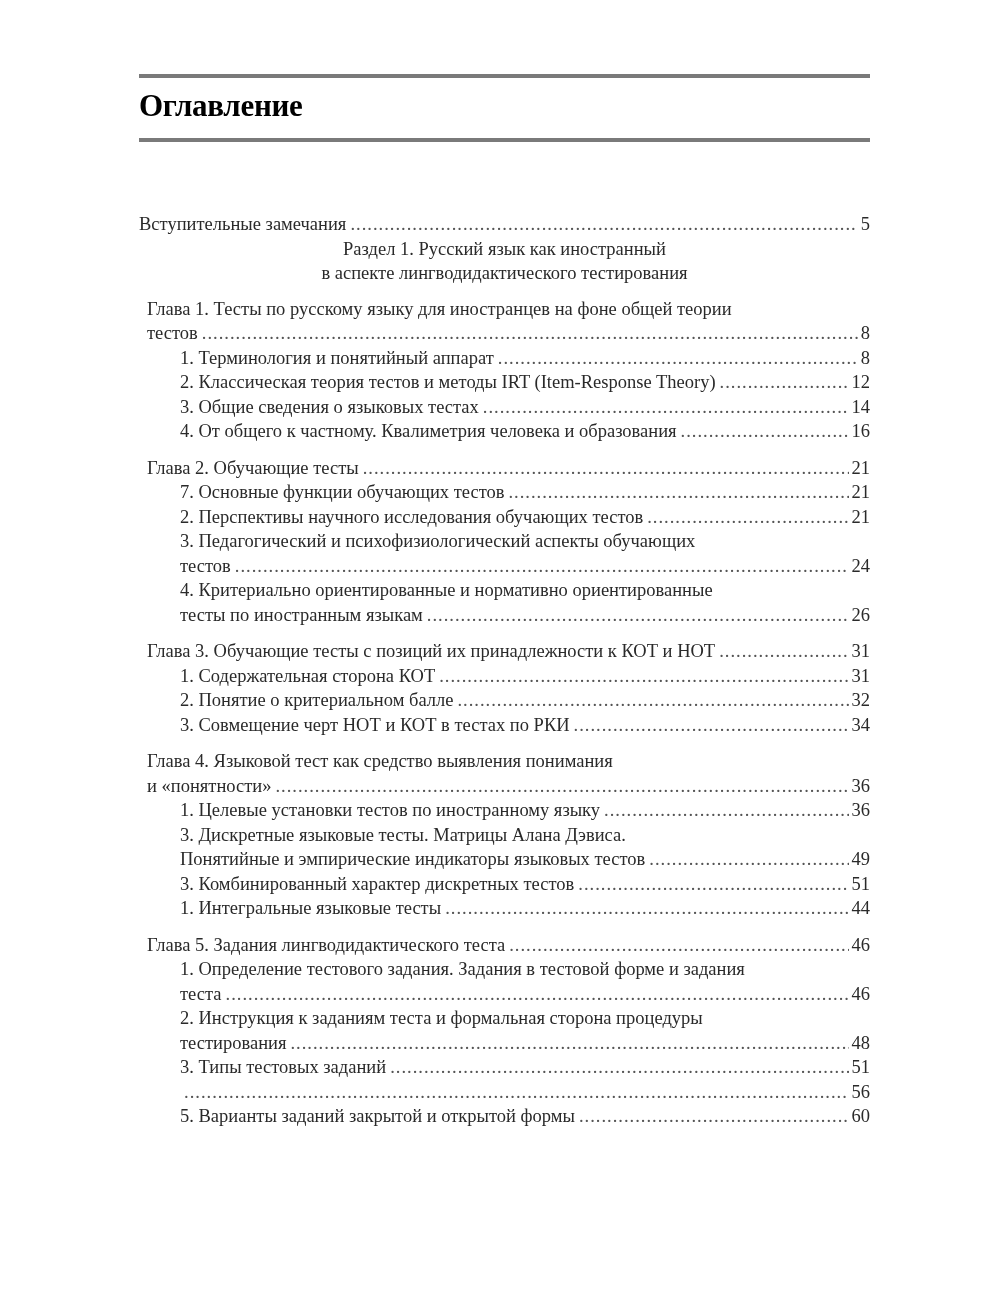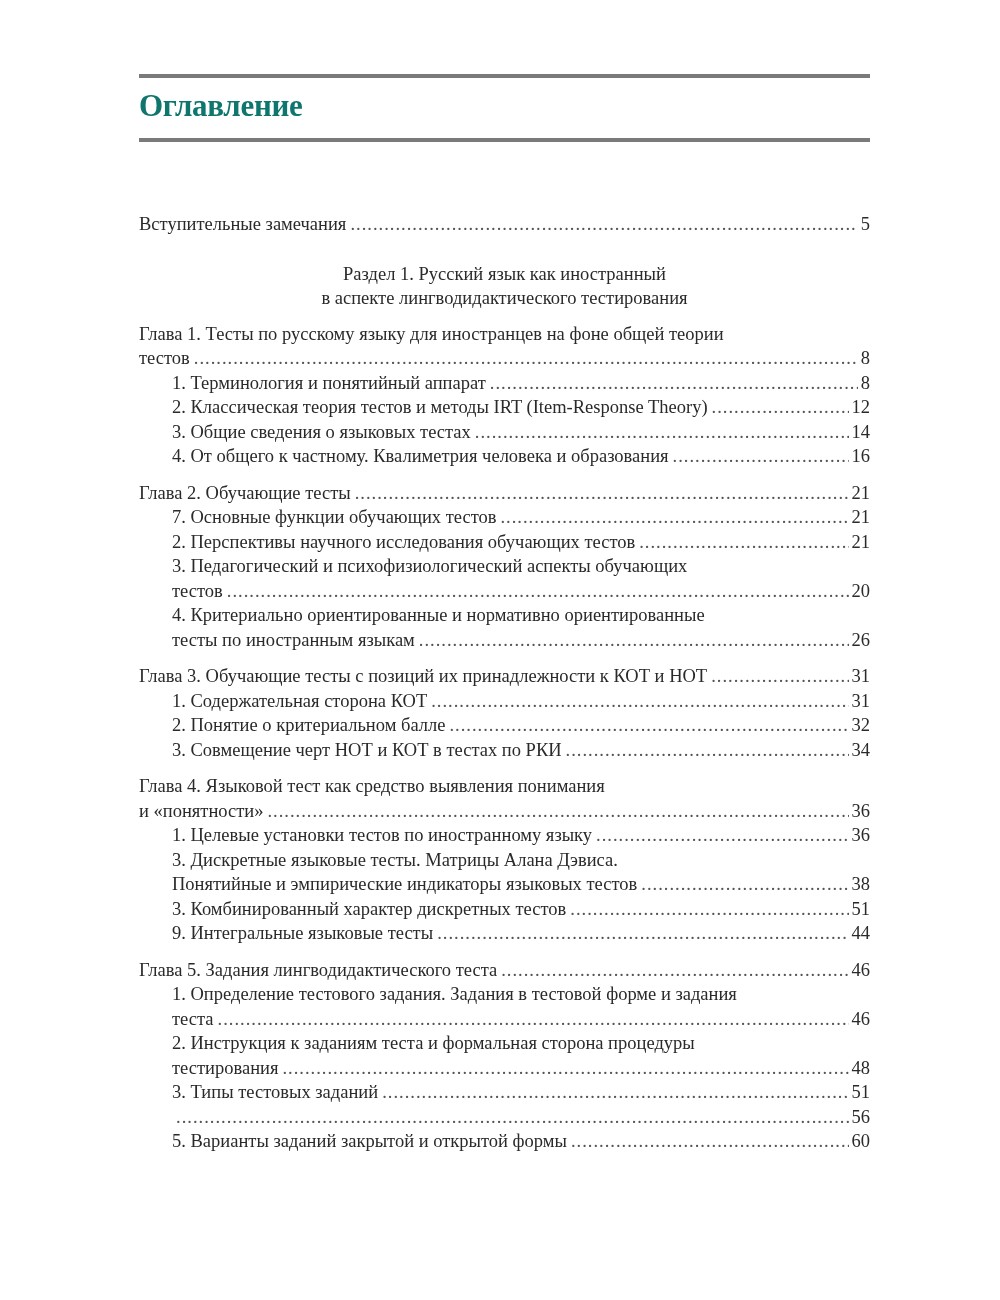--- a/index.html
+++ b/index.html
@@ -2,31 +2,31 @@
 <html><head>
 <meta charset="utf-8">
 <style>
   html, body { margin: 0; padding: 0; background: #ffffff; }
   body { width: 1000px; height: 1300px; position: relative; overflow: hidden;
          font-family: "Liberation Serif", "DejaVu Serif", serif; color: #2a2a2a; }
   .page { position: absolute; left: 139px; top: 0; width: 731px; }
   .rule { position: absolute; left: 0; width: 731px; height: 4px; background: #7a7a7a; }
   .rule.top { top: 74px; }
   .rule.bottom { top: 138px; }
-  .title { position: absolute; top: 88px; left: 0; font-size: 31px; font-weight: bold; color: #0f766e; letter-spacing: -0.3px; }
+  .title { position: absolute; top: 88px; left: 0; font-size: 31px; font-weight: bold; color: #000000; letter-spacing: -0.3px; }
   .toc { position: absolute; top: 212px; left: 0; width: 731px; font-size: 18.5px; line-height: 24.5px; }
   .entry { display: flex; align-items: baseline; white-space: nowrap; }
   .entry .txt { flex: 0 0 auto; }
   .entry .dots { flex: 1 1 auto; overflow: hidden; margin: 0 3px 0 4px; color: #555; letter-spacing: 1px; }
   .entry .dots::after { content: "................................................................................................................................................................................................................................................................"; }
   .entry .pg { flex: 0 0 auto; }
   .line1 { white-space: nowrap; }
   .sub { padding-left: 33px; }
-  .section { text-align: center; margin: 25px 0 10px 0; line-height: 24px; }
-  .chapter { margin-top: 12px; }
+  .section { text-align: center; margin: 0 0 10px 0; line-height: 24px; }
+  .chapter { margin-top: 12px; margin-left: 8px; }
 </style>
 </head>
 <body>
 
 <div class="page">
   <div class="rule top"></div>
   <div class="title">Оглавление</div>
   <div class="rule bottom"></div>
 
   <div class="toc">
@@ -83,21 +83,21 @@
       </div>
       <div class="entry sub">
         <span class="txt">2. Перспективы научного исследования обучающих тестов</span>
         <span class="dots"></span>
         <span class="pg">21</span>
       </div>
       <div class="line1 sub">3. Педагогический и психофизиологический аспекты обучающих</div>
       <div class="entry sub">
         <span class="txt">тестов</span>
         <span class="dots"></span>
-        <span class="pg">20</span>
+        <span class="pg">24</span>
       </div>
       <div class="line1 sub">4. Критериально ориентированные и нормативно ориентированные</div>
       <div class="entry sub">
         <span class="txt">тесты по иностранным языкам</span>
         <span class="dots"></span>
         <span class="pg">26</span>
       </div>
     </div>
 
     <div class="chapter">
@@ -132,29 +132,29 @@
       </div>
       <div class="entry sub">
         <span class="txt">1. Целевые установки тестов по иностранному языку</span>
         <span class="dots"></span>
         <span class="pg">36</span>
       </div>
       <div class="line1 sub">3. Дискретные языковые тесты. Матрицы Алана Дэвиса.</div>
       <div class="entry sub">
         <span class="txt">Понятийные и эмпирические индикаторы языковых тестов</span>
         <span class="dots"></span>
-        <span class="pg">38</span>
+        <span class="pg">49</span>
       </div>
       <div class="entry sub">
         <span class="txt">3. Комбинированный характер дискретных тестов</span>
         <span class="dots"></span>
         <span class="pg">51</span>
       </div>
       <div class="entry sub">
-        <span class="txt">9. Интегральные языковые тесты</span>
+        <span class="txt">1. Интегральные языковые тесты</span>
         <span class="dots"></span>
         <span class="pg">44</span>
       </div>
     </div>
 
     <div class="chapter">
       <div class="entry">
         <span class="txt">Глава 5. Задания лингводидактического теста</span>
         <span class="dots"></span>
         <span class="pg">46</span>

